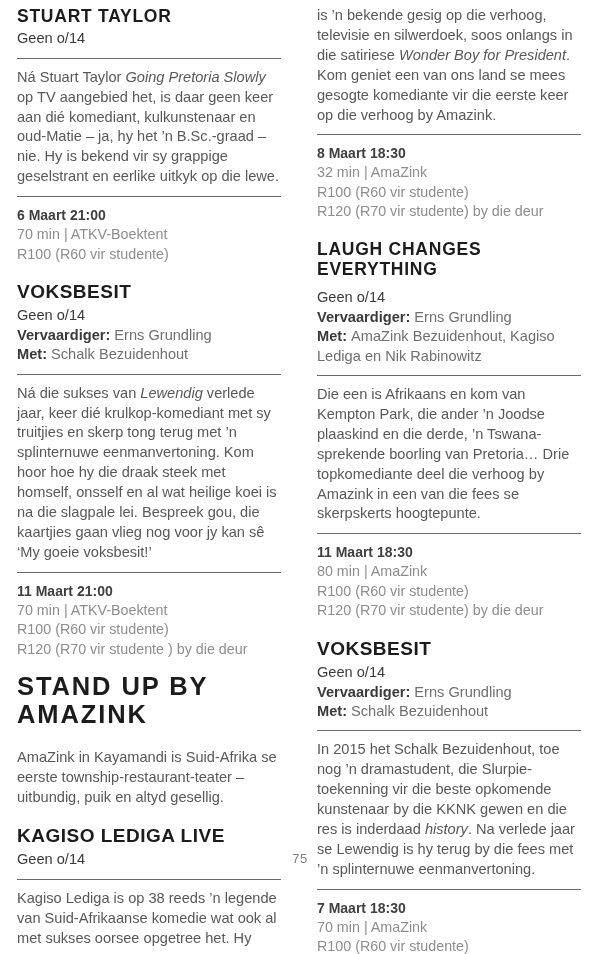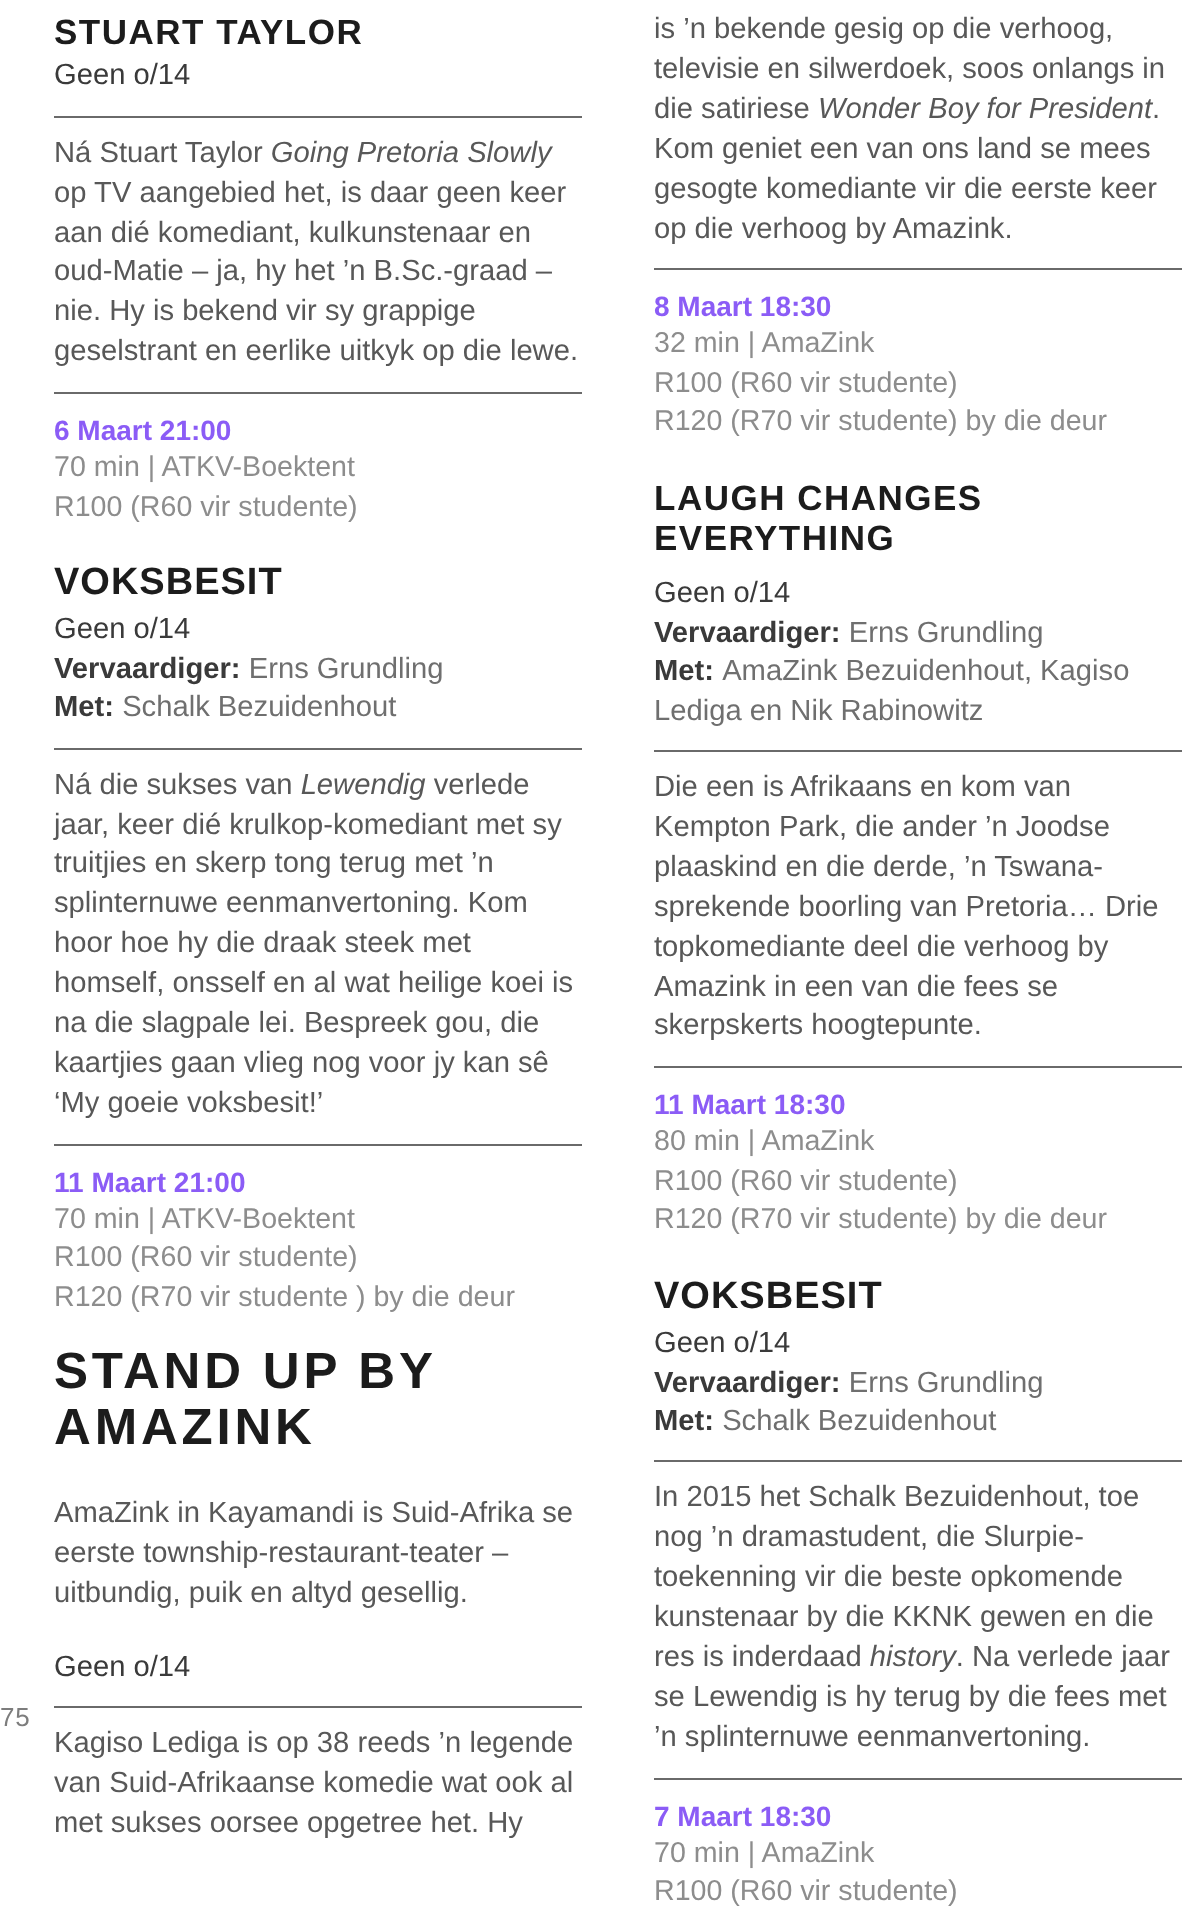--- a/index.html
+++ b/index.html
@@ -13,21 +13,21 @@
     font-family: "Liberation Sans", sans-serif;
     color: #2b2b2b;
     position: relative;
     overflow: hidden;
   }
   .page {
     position: relative;
     width: 600px;
     height: 884px;
     box-sizing: border-box;
-    padding: 6px 17px 0 27px;
+    padding: 6px 17px 0 17px;
   }
   .columns {
     display: flex;
     gap: 36px;
     align-items: flex-start;
   }
   .col {
     width: 264px;
     flex: 0 0 264px;
   }
@@ -83,21 +83,21 @@
     font-size: 14.6px;
     line-height: 1.365;
     color: #585858;
   }
   .body i { font-style: italic; }
 
   
   .listing-date {
     font-size: 14px;
     font-weight: bold;
-    color: #8b5cf6;
+    color: #404040;
     line-height: 1.36;
   }
   .listing-line {
     font-size: 14.3px;
     color: #8d8d8d;
     line-height: 1.36;
   }
 
   
   .rule {
@@ -109,20 +109,21 @@
   .sp-rule-bottom { margin-bottom: 9px; }
   .sp-block-lg { margin-top: 17px; }
   .sp-title-after { margin-top: 3px; }
 
   
   .page-number {
     position: absolute;
     left: 0;
     right: 0;
     bottom: 18px;
+    text-align: center;
     font-size: 13px;
     color: #7d7d7d;
     letter-spacing: 0.4px;
   }
 </style>
 </head>
 <body>
 
 <div class="page">
   <div class="columns">
@@ -167,20 +168,21 @@
           <div class="listing-line">R120 (R70 vir studente ) by die deur</div>
         </div>
       </div>
 
       <div style="margin-top:14px">
         <h1 class="title-xl">STAND UP BY AMAZINK</h1>
         <p class="body" style="margin:20px 0 0 0">AmaZink in Kayamandi is Suid-Afrika se eerste township-restaurant-teater – uitbundig, puik en altyd gesellig.</p>
       </div>
 
       <div class="sp-block-lg">
+        <h2 class="title-md">KAGISO LEDIGA LIVE</h2>
         <div class="meta sp-title-after">
           <span class="meta-line plain">Geen o/14</span>
         </div>
         <hr class="rule sp-rule-top sp-rule-bottom">
         <p class="body" style="margin:0"><span>Kagiso Lediga is op 38 reeds ’n legende van Suid-Afrikaanse komedie wat ook al met sukses oorsee opgetree het. Hy</span></p>
       </div>
 
     </div>
 
     <div class="col">

